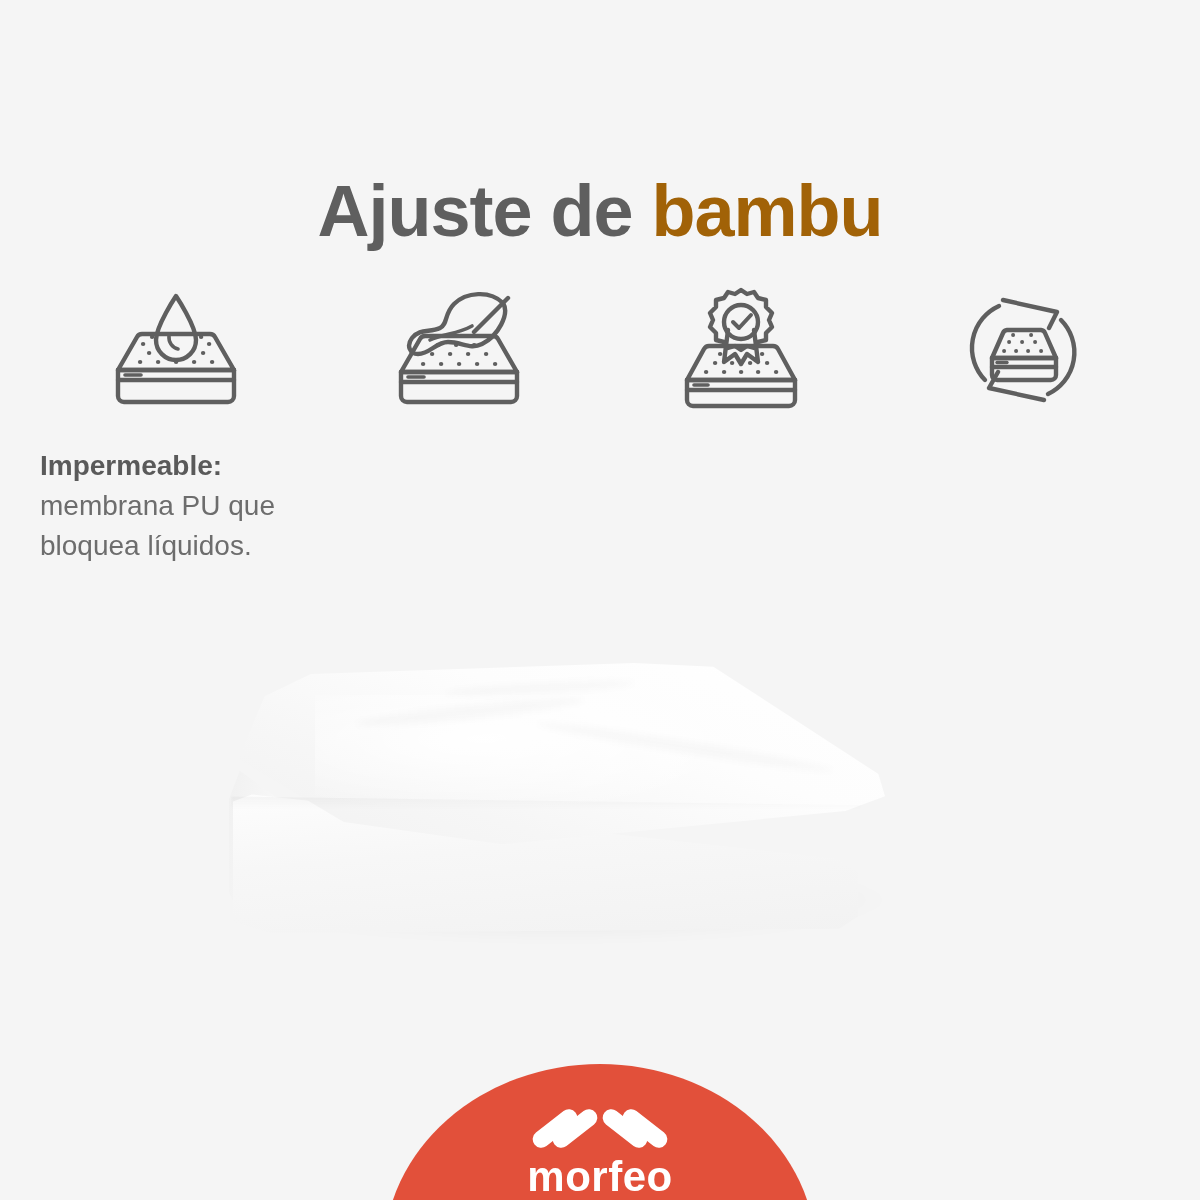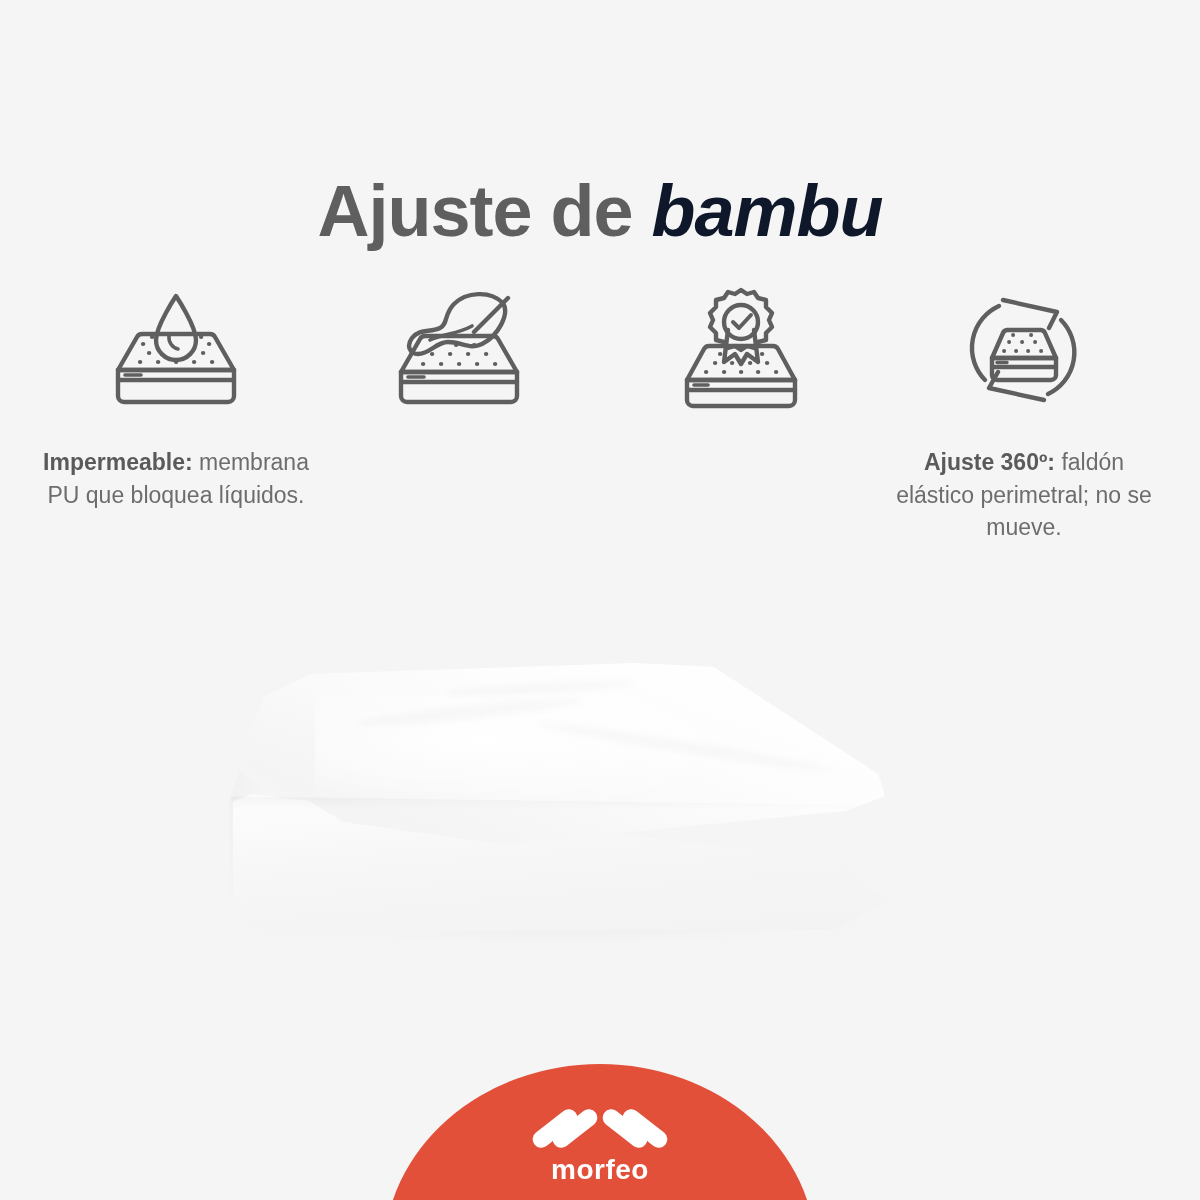--- a/index.html
+++ b/index.html
@@ -31,22 +31,21 @@
     width: 1200px;
     text-align: center;
     font-size: 72px;
     font-weight: bold;
     letter-spacing: -1px;
     color: #5f5f5f;
     line-height: 1.1;
     white-space: nowrap;
   }
   .title .accent {
-    color: #0f172a;
-    font-style: italic;
+    color: #a16207;
   }
 
   
   .features {
     position: absolute;
     top: 280px;
     left: 40px;
     width: 1120px;
     display: flex;
     align-items: flex-start;
@@ -62,22 +61,21 @@
     height: 140px;
     display: flex;
     align-items: center;
     justify-content: center;
   }
   .feature-icon svg {
     display: block;
   }
   .feature-text {
     margin-top: 26px;
-    text-align: center;
-    font-size: 23px;
+    font-size: 28px;
     line-height: 1.42;
     color: #6d6d6d;
     max-width: 272px;
   }
   .feature-text .lead {
     font-weight: bold;
     color: #5a5a5a;
   }
 
   
@@ -174,21 +172,21 @@
     display: flex;
     flex-direction: column;
     align-items: center;
   }
   .brand-mark {
     width: 150px;
     height: 50px;
   }
   .brand-name {
     margin-top: 6px;
-    font-size: 28px;
+    font-size: 42px;
     font-weight: bold;
     color: #ffffff;
     letter-spacing: 0.5px;
     line-height: 1;
   }
 </style>
 </head>
 <body>
 
 <div class="page">
@@ -317,24 +315,20 @@
               <path d="M77 67 h0.2"></path>
               <path d="M90 67 h0.2"></path>
             <path d="M58 58 h0.2"></path>
               <path d="M71 58 h0.2"></path>
               <path d="M84 58 h0.2"></path>
             <path d="M62 51 h0.2"></path>
               <path d="M80 51 h0.2"></path>
           </g>
         </svg>
       </div>
-      <div class="feature-text">
-        <span class="lead">Ajuste 360º:</span>
-        <span>faldón elástico perimetral; no se mueve.</span>
-      </div>
     </div>
 
   </div>
 
   <div class="product">
     <div class="prod-shadow"></div>
     <div class="prod-left"></div>
     <div class="prod-front"></div>
     <div class="prod-top">
       <div class="prod-top-hi"></div>

